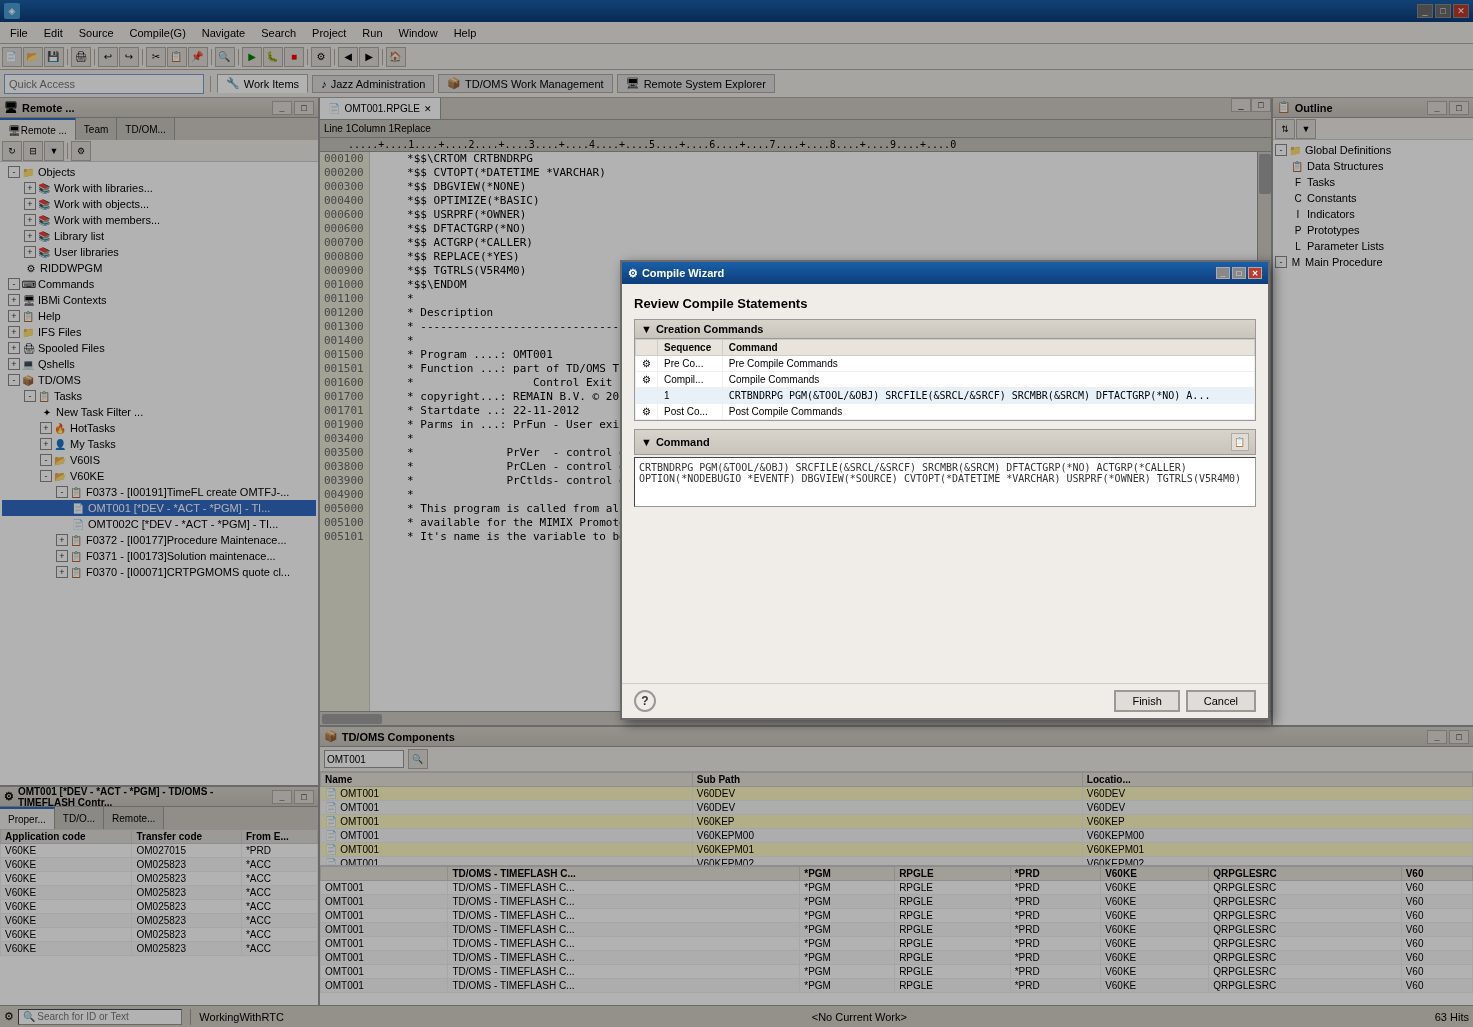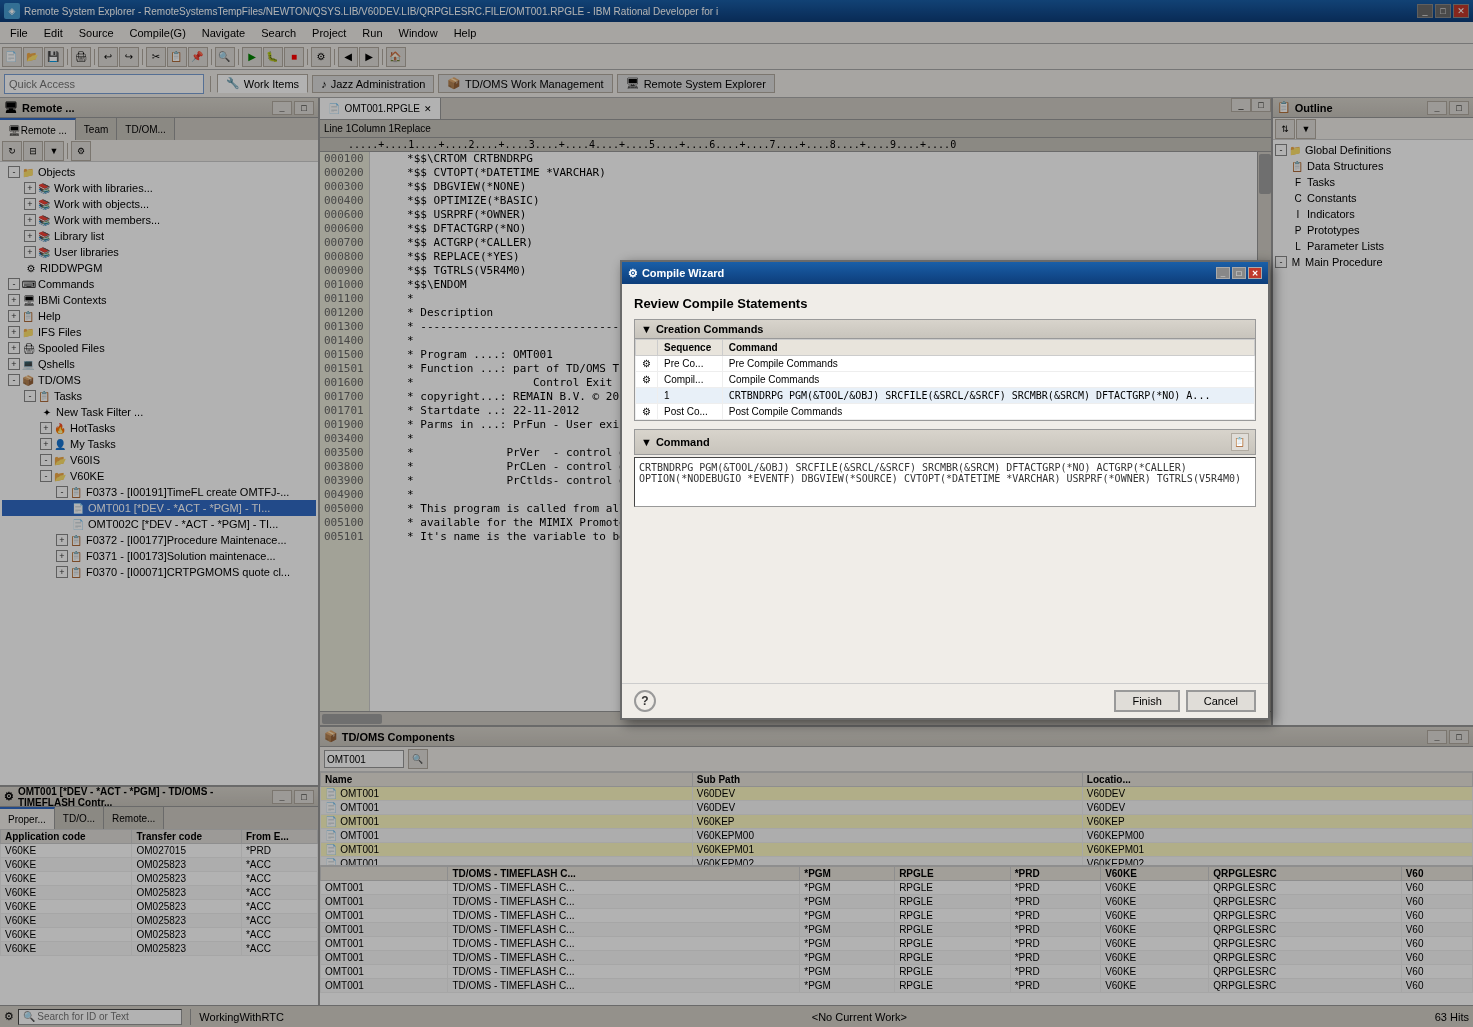--- a/index.html
+++ b/index.html
@@ -85,21 +85,20 @@
     .cmd-toolbar-btn { width: 18px; height: 18px; background: #e0ddd8; border: 1px solid #b0aaa0; display: flex; align-items: center; justify-content: center; font-size: 9px; cursor: pointer; margin-left: auto; }
 
     .toolbar-row { display: flex; align-items: center; height: 26px; background: #f0ede8; border-bottom: 1px solid #aaa; padding: 0 2px; gap: 1px; }
   </style>
 </head>
 <body>
 
 <div class="title-bar">
   <div class="title-bar-left">
     <div class="title-bar-icon">◈</div>
-    <span style="font-size:10px;">Remote System Explorer - RemoteSystemsTempFiles/NEWTON/QSYS.LIB/V60DEV.LIB/QRPGLESRC.FILE/OMT001.RPGLE - IBM Rational Developer for i</span>
   </div>
   <div class="title-bar-buttons">
     <div class="title-bar-btn">_</div>
     <div class="title-bar-btn">□</div>
     <div class="title-bar-btn close">✕</div>
   </div>
 </div>
 
 <div class="menu-bar">
   <span class="menu-item">File</span>

